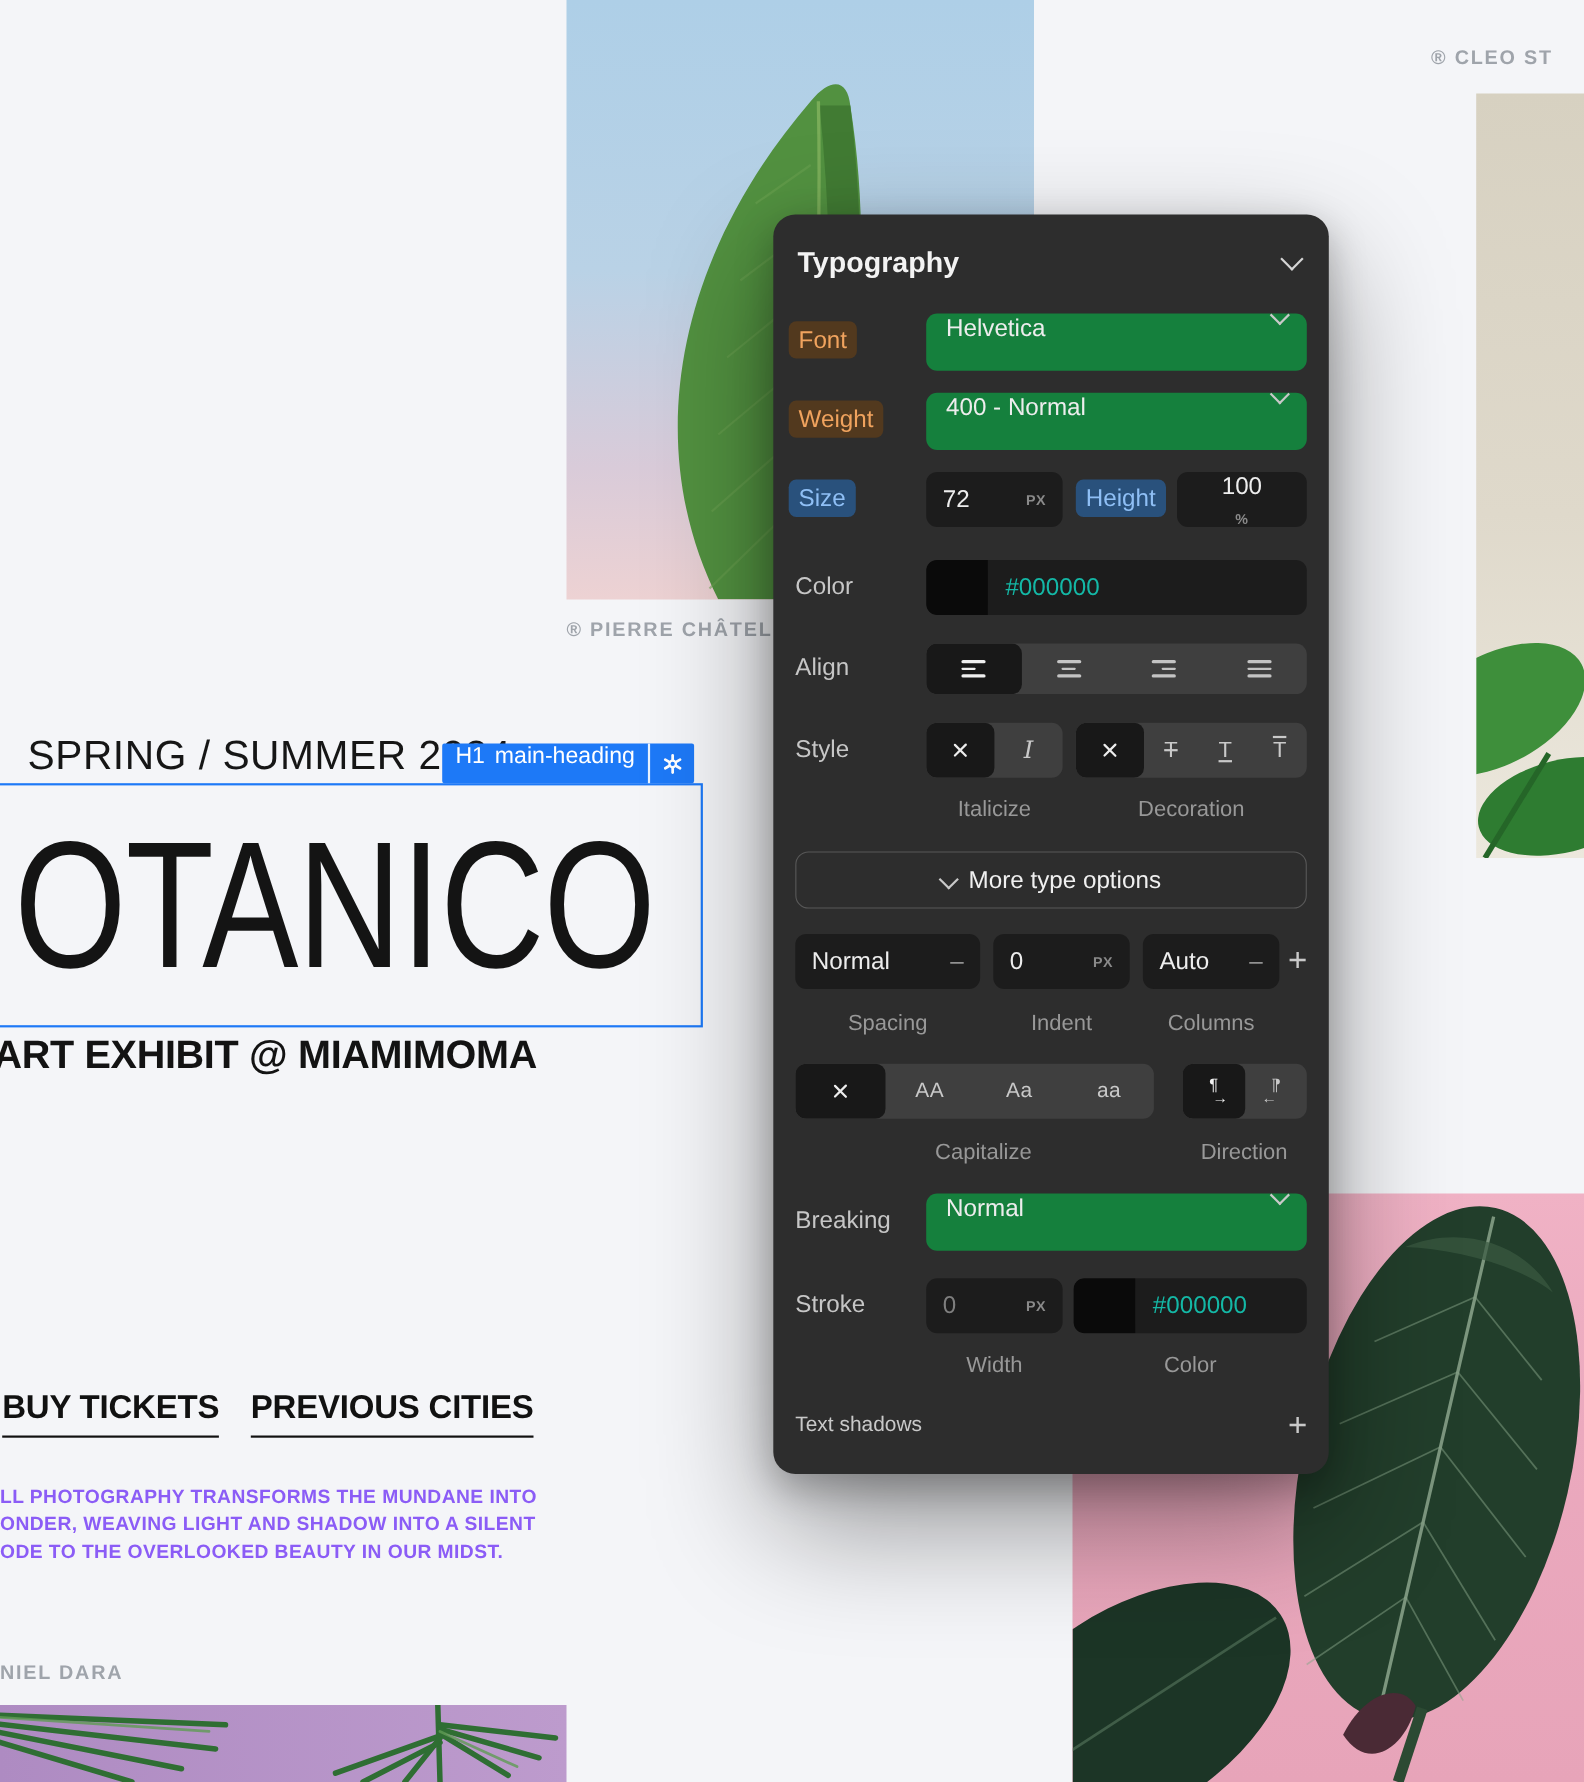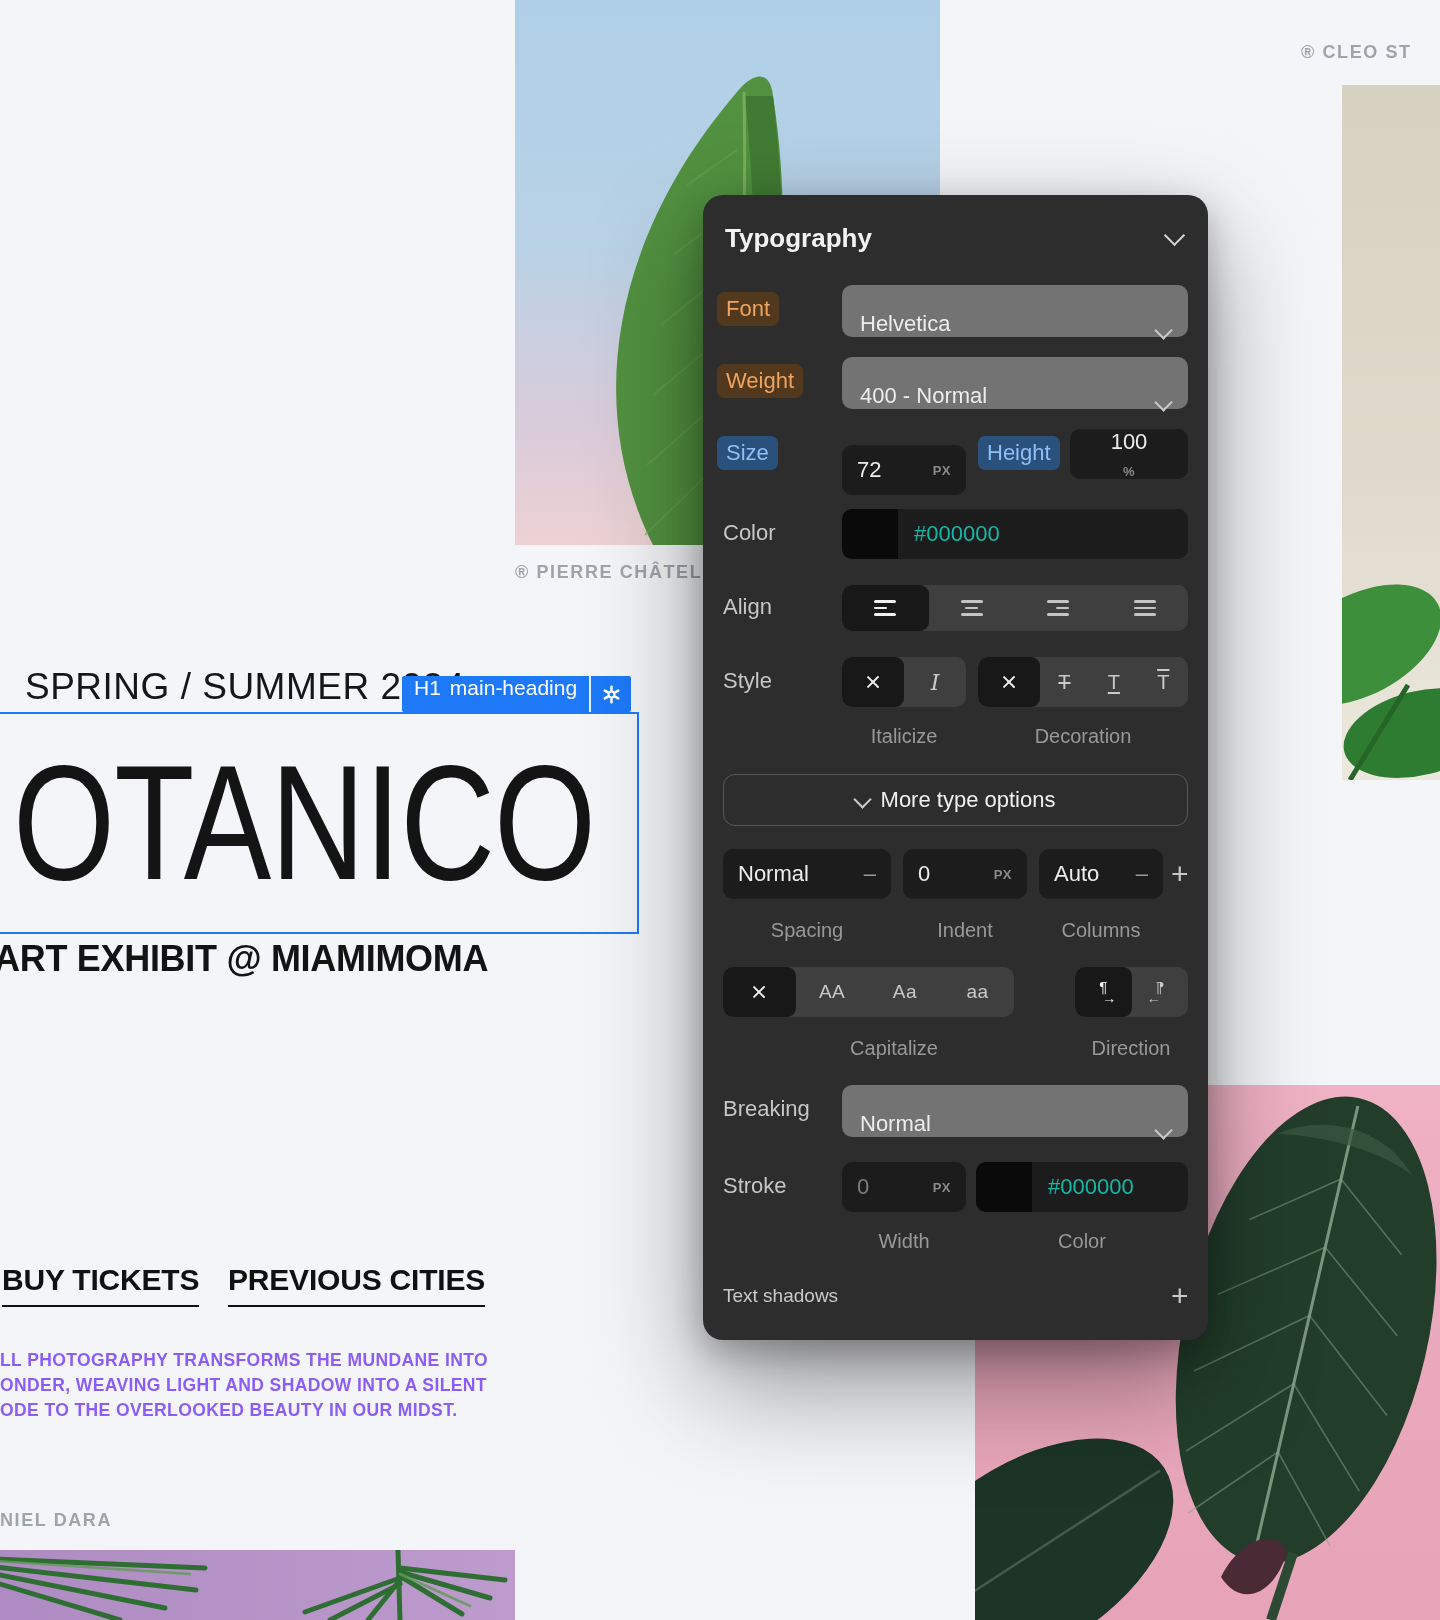--- a/index.html
+++ b/index.html
@@ -43,21 +43,21 @@
 
   
   #panel{position:absolute;left:703px;top:195px;width:505px;height:1145px;background:#2D2D2D;border-radius:20px;
     box-shadow:0 45px 110px rgba(0,0,0,.40),0 12px 34px rgba(0,0,0,.25);color:#E9E9E9;font-size:22px;}
   #panel .ttl{position:absolute;left:22px;top:28px;font-size:26px;font-weight:700;color:#F3F3F3;}
   .plabel{position:absolute;left:20px;color:#C6C6C6;white-space:nowrap;}
   .hl{padding:4px 9px;border-radius:7px;left:14px;}
   .hl.orange{color:#F0A35E;background:#52391E;}
   .hl.blue{color:#8FBFF5;background:#29517C;}
   .ctrl{position:absolute;box-sizing:border-box;}
-  .dropdown{background:#737373;border-radius:10px;height:52px;display:flex;align-items:flex-end;
+  .dropdown{background:#15803d;border-radius:10px;height:52px;display:flex;align-items:flex-start;
     padding:0 18px;color:#EDEDED;cursor:pointer;}
   .dropdown .chev{margin-left:auto;}
   .chev{width:11px;height:11px;border-right:2.2px solid #C9C9C9;border-bottom:2.2px solid #C9C9C9;
     transform:rotate(45deg);display:inline-block;margin-top:-5px;}
   .chev.big{width:13px;height:13px;border-width:2.6px;border-color:#D6D6D6;}
   .input{background:#1C1C1C;border-radius:10px;height:50px;display:flex;align-items:center;
     justify-content:space-between;padding:0 15px;color:#EDEDED;}
   .input .unit{font-size:13px;font-weight:700;color:#8A8A8A;letter-spacing:.5px;}
   .input .minus{color:#9A9A9A;}
   .dim{color:#7E7E7E;}
@@ -214,21 +214,21 @@
     <span class="chev"></span>
   </div>
 
   <span class="plabel hl orange" style="top:169px;">Weight</span>
   <div class="ctrl dropdown" style="left:139px;top:162px;width:346px;">
     <span>400 - Normal</span>
     <span class="chev"></span>
   </div>
 
   <span class="plabel hl blue" style="top:241px;">Size</span>
-  <div class="ctrl input" style="left:139px;top:250px;width:124px;">
+  <div class="ctrl input" style="left:139px;top:234px;width:124px;">
     <span>72</span>
     <span class="unit">PX</span>
   </div>
   <span class="plabel hl blue" style="left:275px;top:241px;">Height</span>
   <div class="ctrl input" style="left:367px;top:234px;width:118px;flex-direction:column;">
     <span>100</span>
     <span class="unit">%</span>
   </div>
 
   <span class="plabel" style="top:325px;">Color</span>
@@ -310,21 +310,21 @@
   </div>
   <div class="ctrl input" style="left:336px;top:654px;width:124px;">
     <span>Auto</span>
     <span class="minus">–</span>
   </div>
   <span class="plus abs" style="left:468px;top:664px;">+</span>
   <span class="sublabel" style="left:104px;top:724px;">Spacing</span>
   <span class="sublabel" style="left:262px;top:724px;">Indent</span>
   <span class="sublabel" style="left:398px;top:724px;">Columns</span>
 
-  <div class="ctrl seg" style="left:20px;top:772px;width:291px;">
+  <div class="ctrl seg" style="left:20px;top:772px;width:326px;">
     <span class="cell sel">
         <span class="xicon"></span>
       </span>
     <span class="cell">
         <span class="capopt">AA</span>
       </span>
     <span class="cell">
         <span class="capopt">Aa</span>
       </span>
     <span class="cell">

